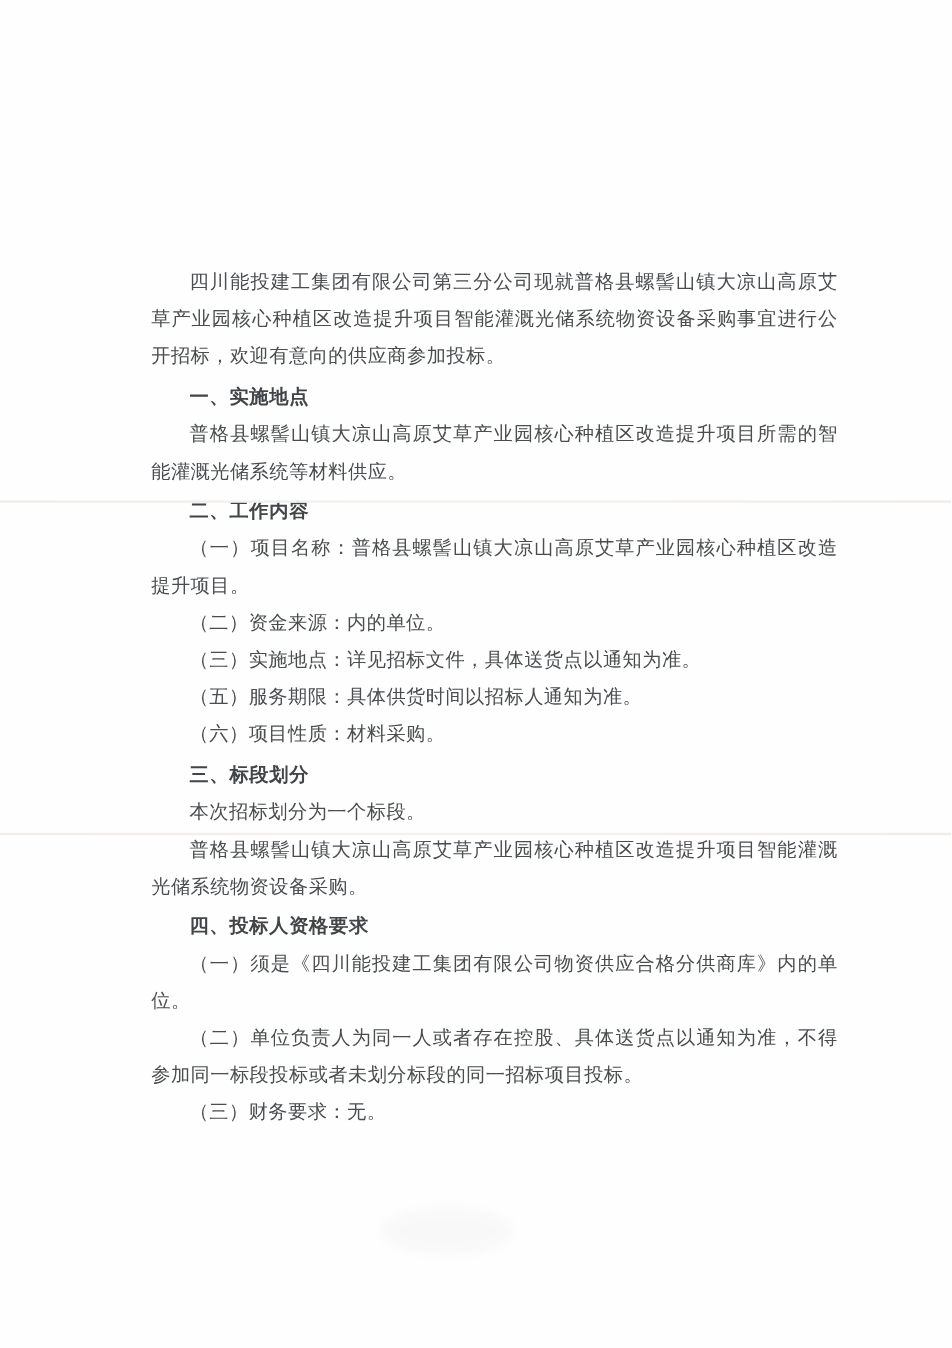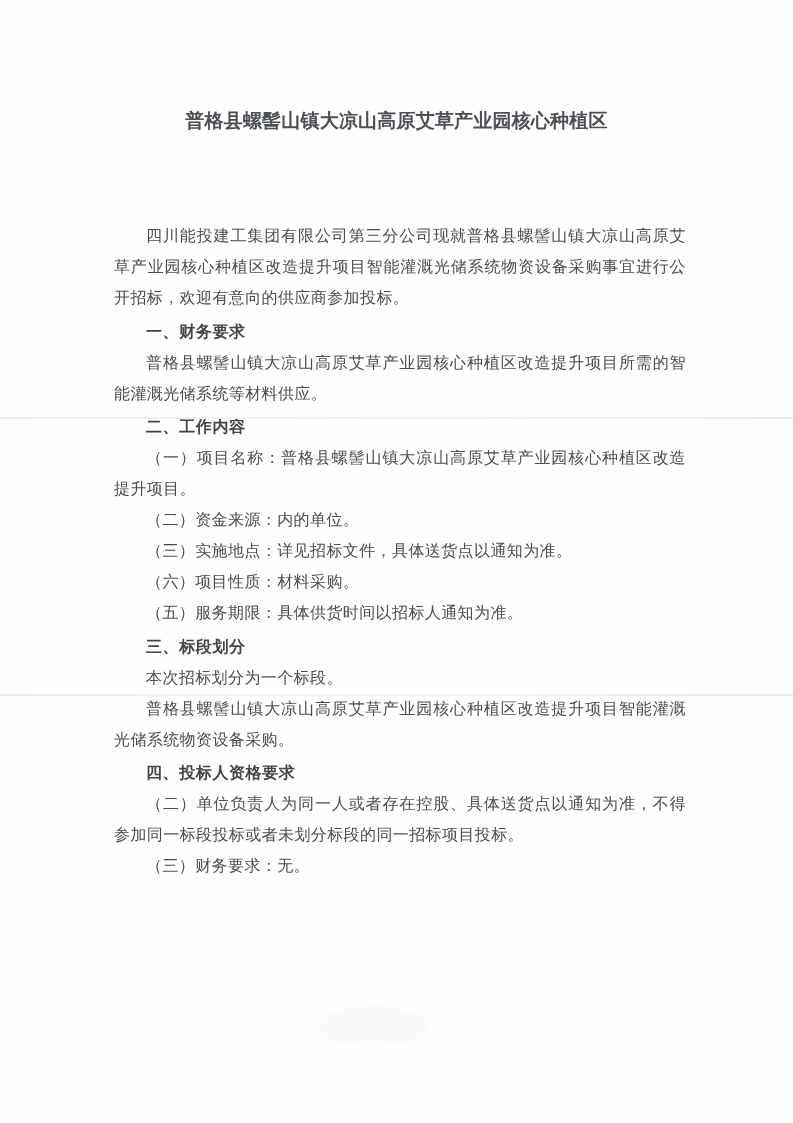--- a/index.html
+++ b/index.html
@@ -30,21 +30,21 @@
     line-height: 48px;
     color: #4c4f53;
     font-family: "Liberation Sans", "DejaVu Sans", sans-serif;
     letter-spacing: 0.2px;
   }
   .title-line { display: block; }
   
   .body-block {
     position: absolute;
     top: 221px;
-    left: 114px;
+    left: 126px;
     width: 572px;
     font-size: 16px;
     line-height: 30.9px;
     letter-spacing: 0.4px;
   }
   .block {
     margin: 0;
     text-indent: 2em;
     text-align: justify;
   }
@@ -86,38 +86,38 @@
     border-radius: 50%;
     pointer-events: none;
   }
 </style>
 </head>
 <body>
 
 <div class="page">
 
   <div class="title-block">
-    <span class="title-line">普格县螺髻山镇大凉山高原艾草产业园核心种植区</span>
   </div>
 
   <div class="body-block">
 
   <p class="block block-body">四川能投建工集团有限公司第三分公司现就普格县螺髻山镇大凉山高原艾草产业园核心种植区改造提升项目智能灌溉光储系统物资设备采购事宜进行公开招标，欢迎有意向的供应商参加投标。</p>
-      <p class="block block-heading">一、财务要求</p>
+      <p class="block block-heading">一、实施地点</p>
       <p class="block block-body">普格县螺髻山镇大凉山高原艾草产业园核心种植区改造提升项目所需的智能灌溉光储系统等材料供应。</p>
       <p class="block block-heading">二、工作内容</p>
       <p class="block block-body">（一）项目名称：普格县螺髻山镇大凉山高原艾草产业园核心种植区改造提升项目。</p>
       <p class="block block-body">（二）资金来源：内的单位。</p>
       <p class="block block-body">（三）实施地点：详见招标文件，具体送货点以通知为准。</p>
+      <p class="block block-body">（五）服务期限：具体供货时间以招标人通知为准。</p>
       <p class="block block-body">（六）项目性质：材料采购。</p>
-      <p class="block block-body">（五）服务期限：具体供货时间以招标人通知为准。</p>
       <p class="block block-heading">三、标段划分</p>
       <p class="block block-body">本次招标划分为一个标段。</p>
       <p class="block block-body">普格县螺髻山镇大凉山高原艾草产业园核心种植区改造提升项目智能灌溉光储系统物资设备采购。</p>
       <p class="block block-heading">四、投标人资格要求</p>
+      <p class="block block-body">（一）须是《四川能投建工集团有限公司物资供应合格分供商库》内的单位。</p>
       <p class="block block-body">（二）单位负责人为同一人或者存在控股、具体送货点以通知为准，不得参加同一标段投标或者未划分标段的同一招标项目投标。</p>
       <p class="block block-body">（三）财务要求：无。</p>
     </div>
 
   <div class="scan-line scan-line-1"></div>
   <div class="scan-line scan-line-2"></div>
   <div class="scan-smudge"></div>
 
 </div>
 

